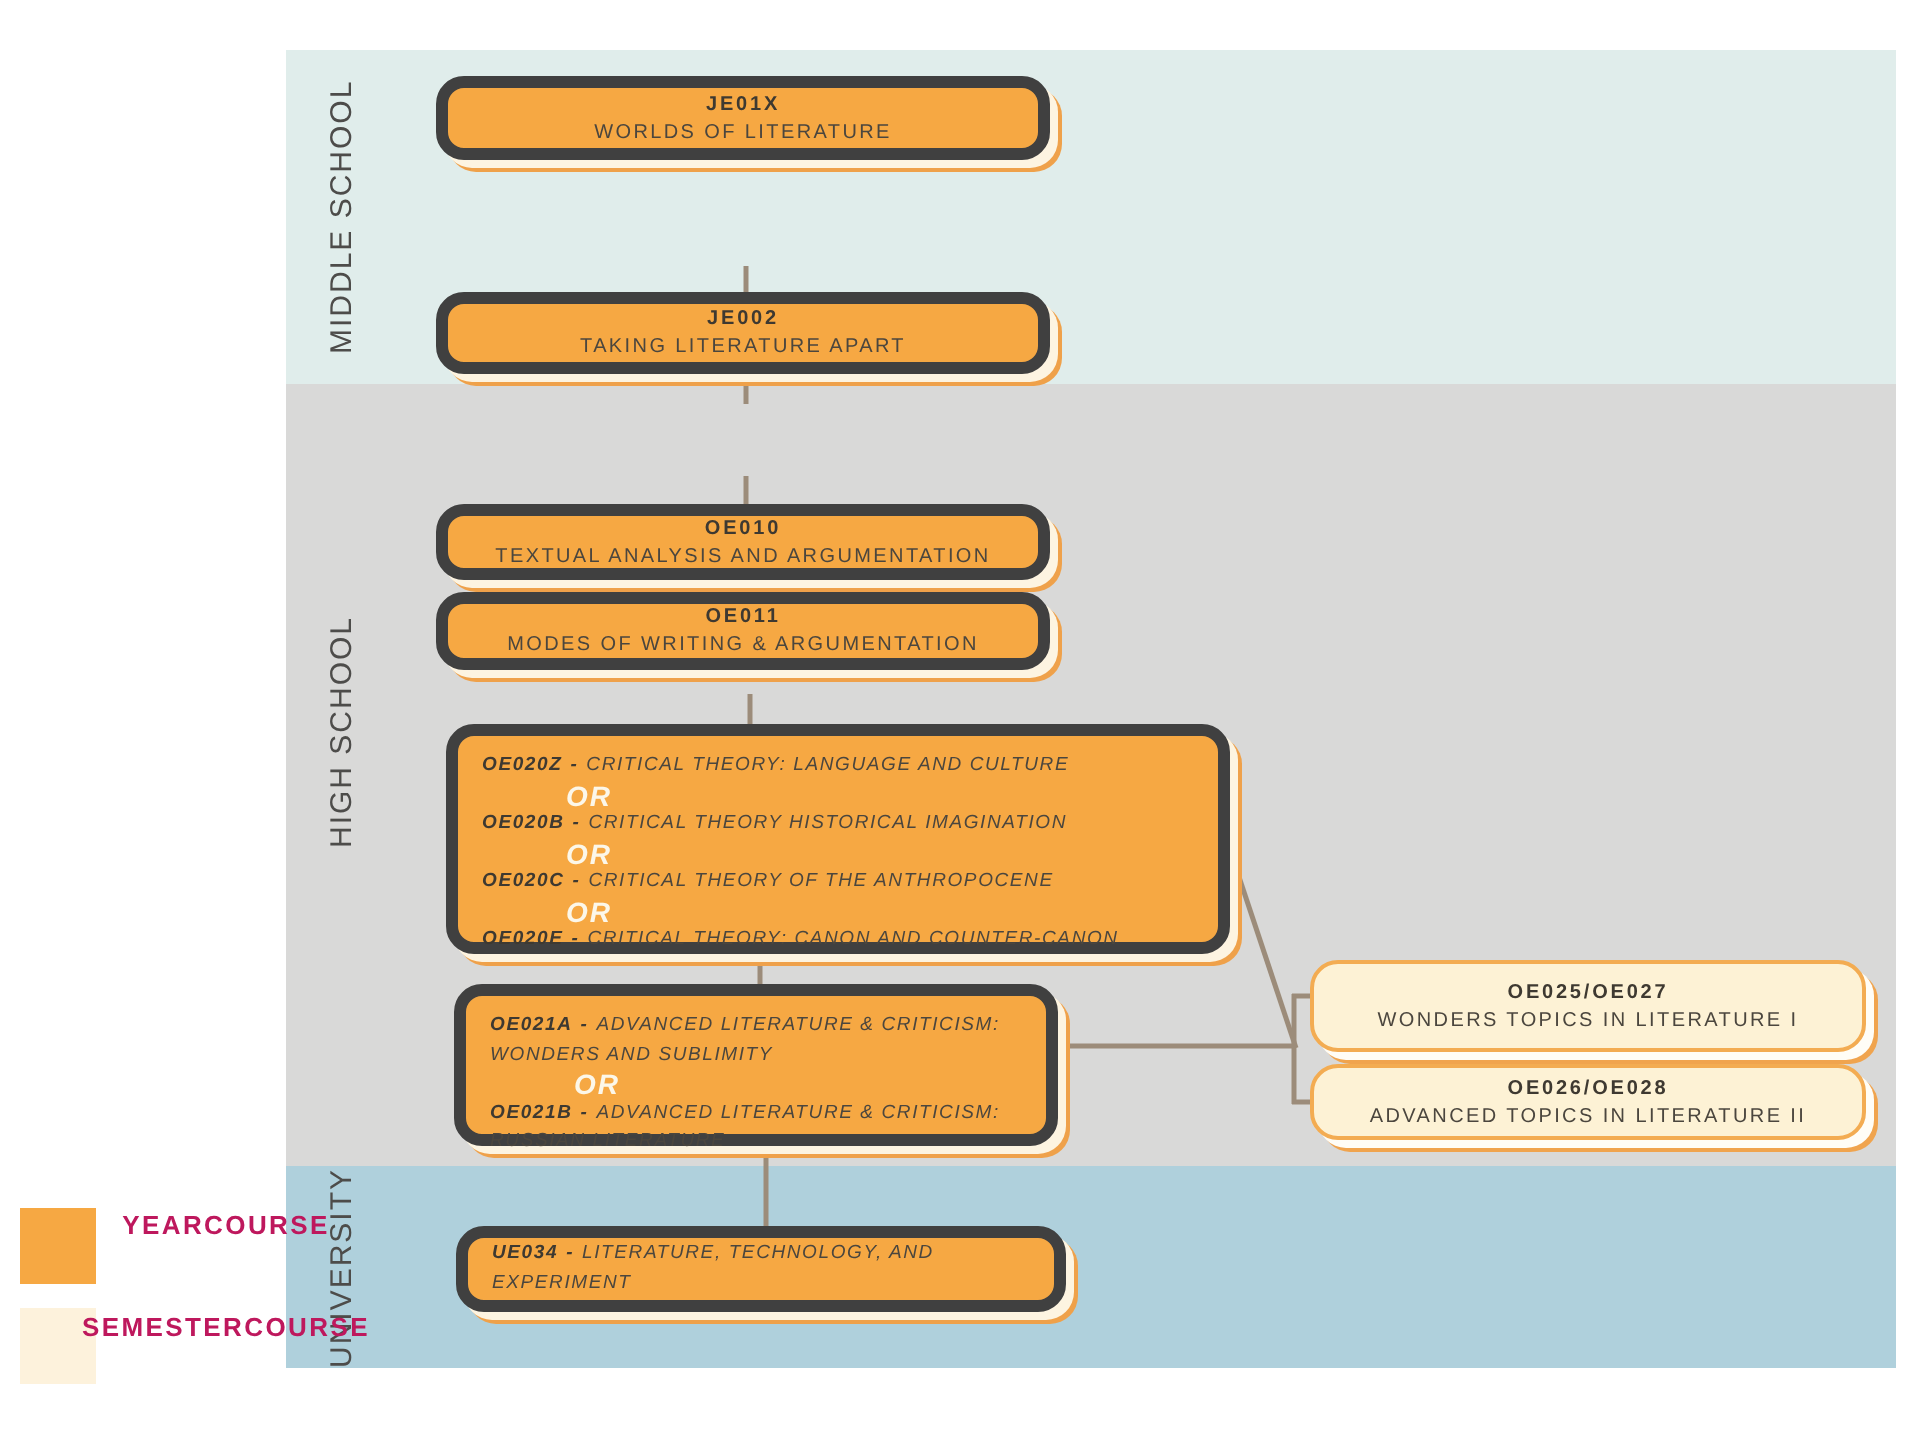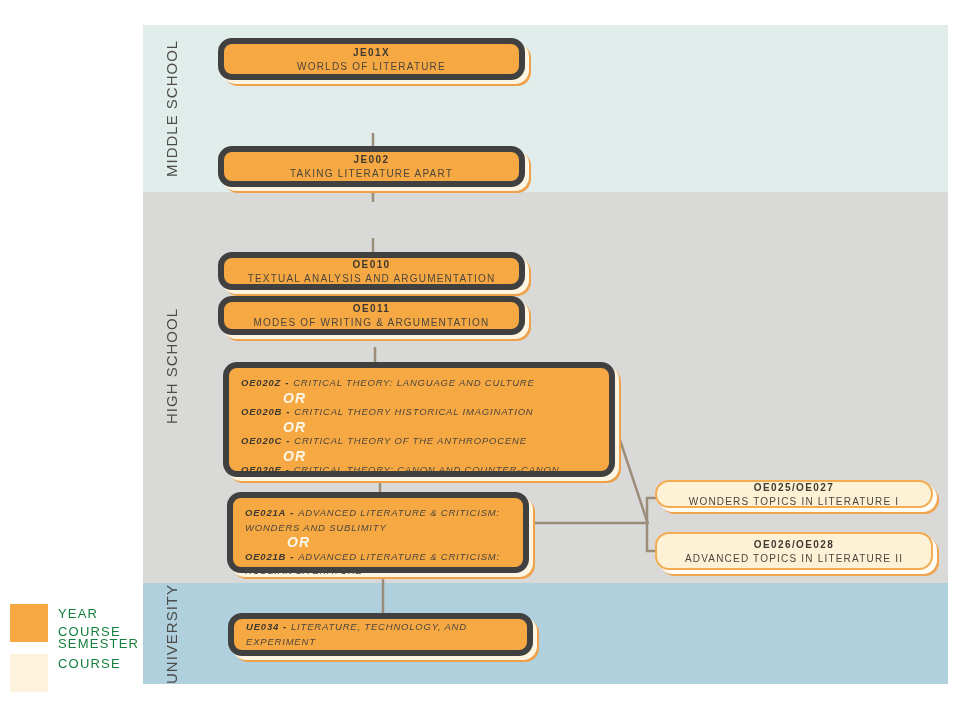--- a/index.html
+++ b/index.html
@@ -42,25 +42,25 @@
   .opt-line{font-size:9.5px;letter-spacing:0.8px;line-height:14.5px;font-weight:500;}
   .opt-line .code,.opt-line .dash{font-weight:700;color:#3E3931;}
   .opt-line .code{margin-right:4px;}
   .opt-line .dash{margin-right:4px;}
   .or-line{font-size:14px;letter-spacing:1px;line-height:14.5px;font-weight:700;color:#FCF7E9;margin-left:42px;}
   
   .swatch{position:absolute;width:38px;height:38px;}
   .swatch-year{left:10px;top:604px;background:#F6A843;}
   .swatch-sem{left:10px;top:654px;background:#FDF2DC;}
   .legend-label{
-    position:absolute;left:58px;width:110px;height:38px;display:flex;flex-direction:column;justify-content:center;
-    color:#15803d;font-size:13px;font-weight:400;letter-spacing:1.2px;line-height:18px;
+    position:absolute;left:58px;width:110px;height:38px;display:flex;flex-direction:row;justify-content:center;
+    color:#be185d;font-size:13px;font-weight:700;letter-spacing:1.2px;line-height:18px;
   }
   .legend-label.l1{top:604px;}
-  .legend-label.l2{top:635px;justify-content:space-between;}
+  .legend-label.l2{top:655px;}
 </style>
 </head>
 <body>
 
 <div class="canvas">
 
   <div class="band band-middle"></div>
   <div class="band band-high"></div>
   <div class="band band-uni"></div>
 
@@ -124,21 +124,21 @@
   <div class="box box-year box-options" style="left:227px;top:492px;width:302px;height:81px;">
     <div class="opt-line">
       <span class="code">OE021A</span><span class="dash">-</span><span class="name">ADVANCED LITERATURE &amp; CRITICISM: WONDERS AND SUBLIMITY</span>
     </div>
     <div class="or-line">OR</div>
     <div class="opt-line">
       <span class="code">OE021B</span><span class="dash">-</span><span class="name">ADVANCED LITERATURE &amp; CRITICISM: RUSSIAN LITERATURE</span>
     </div>
   </div>
 
-  <div class="box box-sem box-centered" style="left:655px;top:480px;width:278px;height:28px;">
+  <div class="box box-sem box-centered" style="left:655px;top:480px;width:278px;height:46px;">
     <span class="code">OE025/OE027</span>
     <span class="name">WONDERS TOPICS IN LITERATURE I</span>
   </div>
   <div class="box box-sem box-centered" style="left:655px;top:532px;width:278px;height:38px;">
     <span class="code">OE026/OE028</span>
     <span class="name">ADVANCED TOPICS IN LITERATURE II</span>
   </div>
 
   <div class="box box-year box-options" style="left:228px;top:613px;width:305px;height:43px;display:flex;flex-direction:column;justify-content:center;">
     <div class="opt-line">

